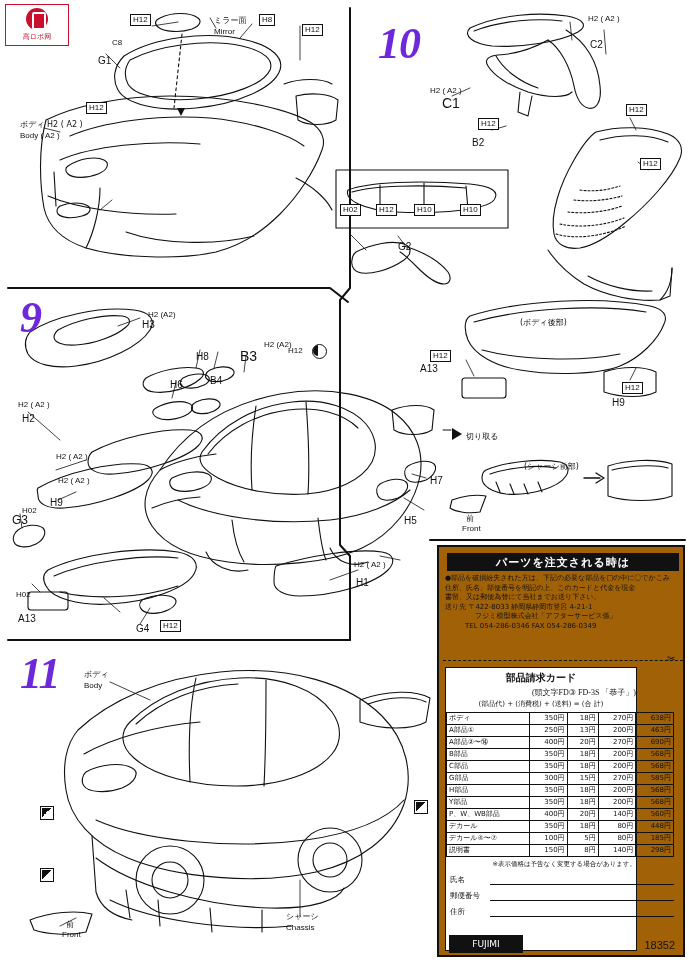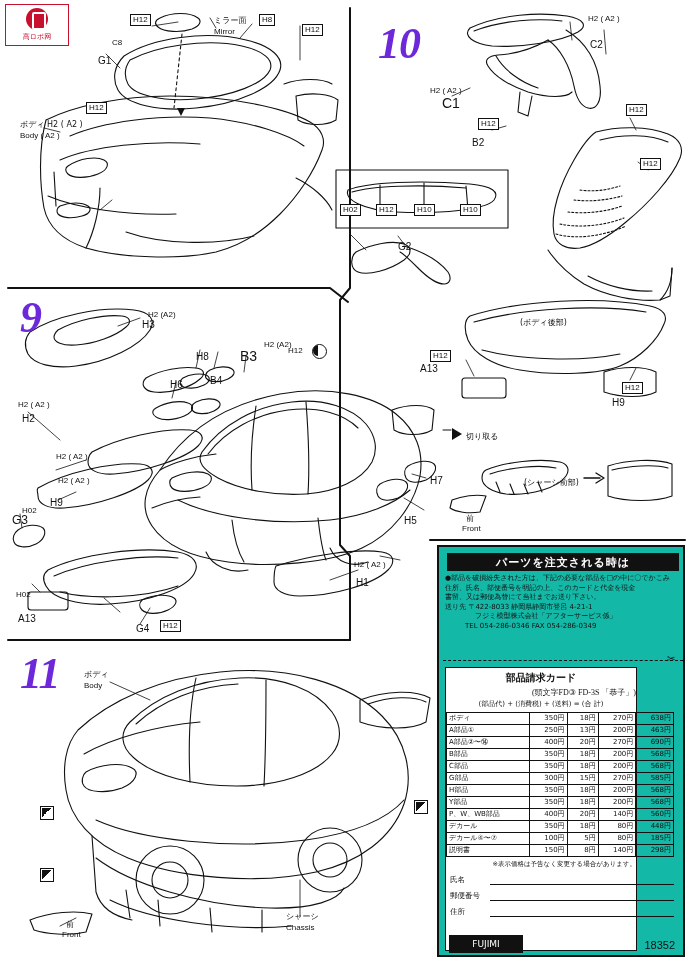--- a/index.html
+++ b/index.html
@@ -68,21 +68,21 @@
 
   
   svg.draw{position:absolute;left:0;top:0;width:689px;height:963px;pointer-events:none;}
   svg.draw *{vector-effect:non-scaling-stroke;}
 
   
   .orderpanel{
     position:absolute;
     left:437px;top:545px;width:248px;height:412px;
     border:2px solid #111;
-    background:#14b8a6;
+    background:#a16207;
     box-sizing:border-box;
   }
   .orderhdr{
     position:absolute;left:8px;top:6px;width:232px;height:18px;
     background:#111;color:#fff;
     font-family:"DejaVu Sans", sans-serif;
     font-size:11px;font-weight:bold;
     display:flex;align-items:center;justify-content:center;
     letter-spacing:1px;
   }
@@ -436,21 +436,21 @@
   <div class="box" style="left:460px;top:204px;">H10</div>
 
   <div class="lbl" style="left:398px;top:242px;font-size:10px;">G2</div>
   <div class="lbl jp" style="left:520px;top:318px;">(ボディ後部)</div>
   <div class="box" style="left:430px;top:350px;">H12</div>
   <div class="lbl" style="left:420px;top:364px;font-size:10px;">A13</div>
   <div class="box" style="left:622px;top:382px;">H12</div>
   <div class="lbl" style="left:612px;top:398px;font-size:10px;">H9</div>
 
   <div class="lbl jp" style="left:466px;top:432px;">切り取る</div>
-  <div class="lbl jp" style="left:524px;top:462px;margin-top:16px;">(シャーシ前部)</div>
+  <div class="lbl jp" style="left:524px;top:462px;">(シャーシ前部)</div>
   <div class="lbl jp" style="left:466px;top:514px;">前</div>
   <div class="lbl" style="left:462px;top:524px;">Front</div>
 
   <div class="lbl" style="left:148px;top:310px;">H2 (A2)</div>
   <div class="lbl" style="left:142px;top:320px;font-size:10px;">H3</div>
   <div class="lbl" style="left:264px;top:340px;">H2 (A2)</div>
   <div class="lbl" style="left:196px;top:352px;font-size:10px;">H8</div>
   <div class="lbl" style="left:240px;top:352px;font-size:14px;">B3</div>
   <div class="lbl" style="left:288px;top:346px;">H12</div>
   <div class="lbl" style="left:170px;top:380px;font-size:10px;">H6</div>

